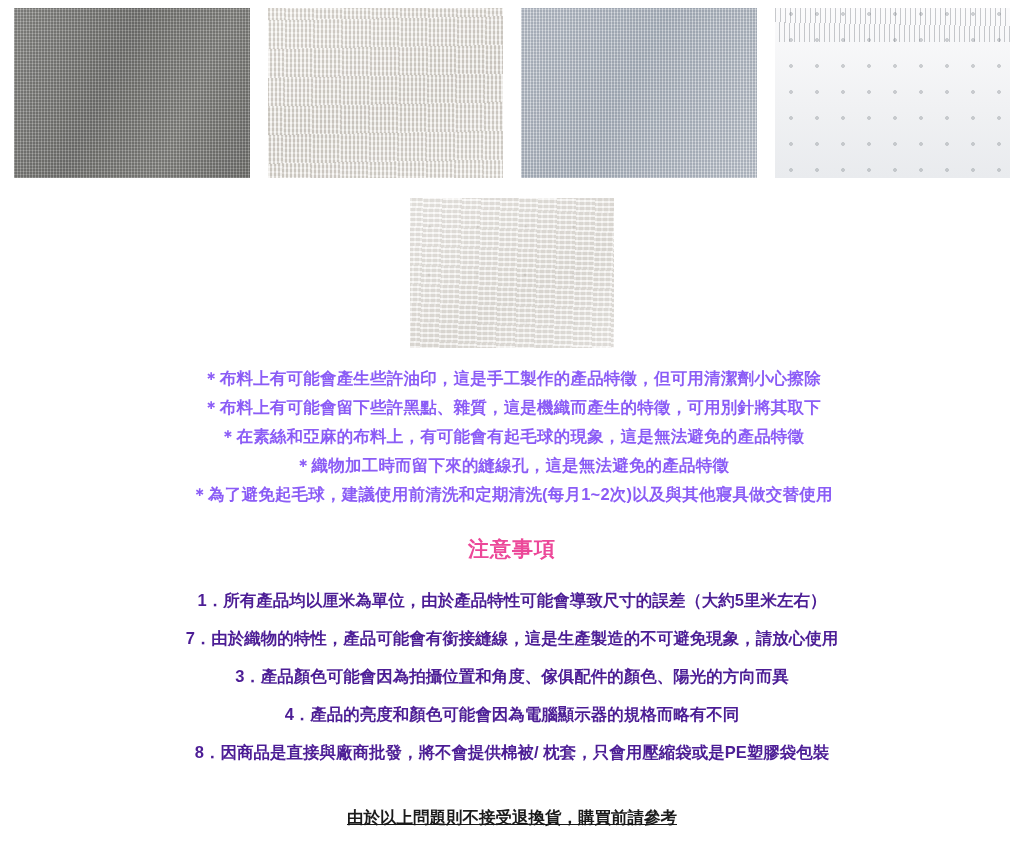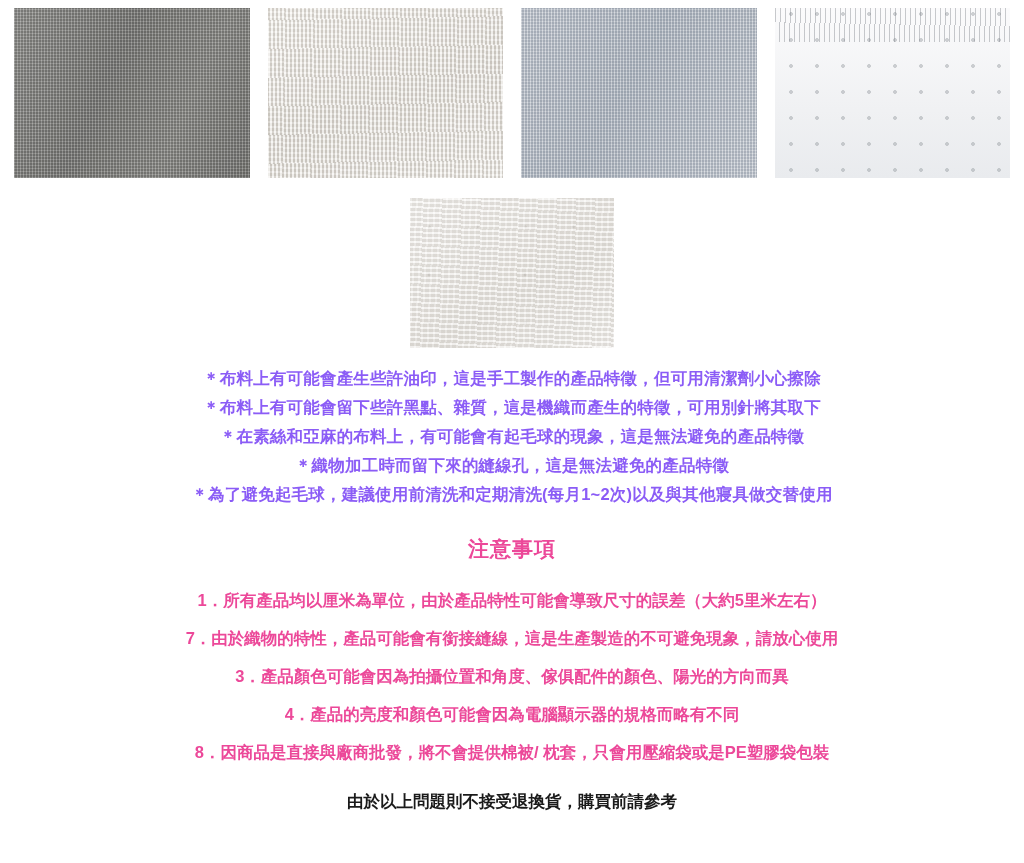--- a/index.html
+++ b/index.html
@@ -121,31 +121,32 @@
 
   
   .notes-list {
     margin: 18px 0 0 0;
     padding: 0;
     list-style: none;
     text-align: center;
     font-size: 16.5px;
     line-height: 38px;
     font-weight: 700;
-    color: #ec4899;
+    color: #4c1d95;
   }
   .notes-list li { white-space: nowrap; }
 
   
   .footer-note {
     text-align: center;
     font-size: 16.5px;
     font-weight: 700;
     color: #1a1a1a;
-    margin-top: 20px;
+    margin-top: 36px;
+    text-decoration: underline;
   }
 </style>
 </head>
 <body>
 
 <div class="page">
 
   <div class="swatch-strip">
     <div class="swatch tex-darkgrey"></div>
     <div class="swatch tex-cream"></div>

